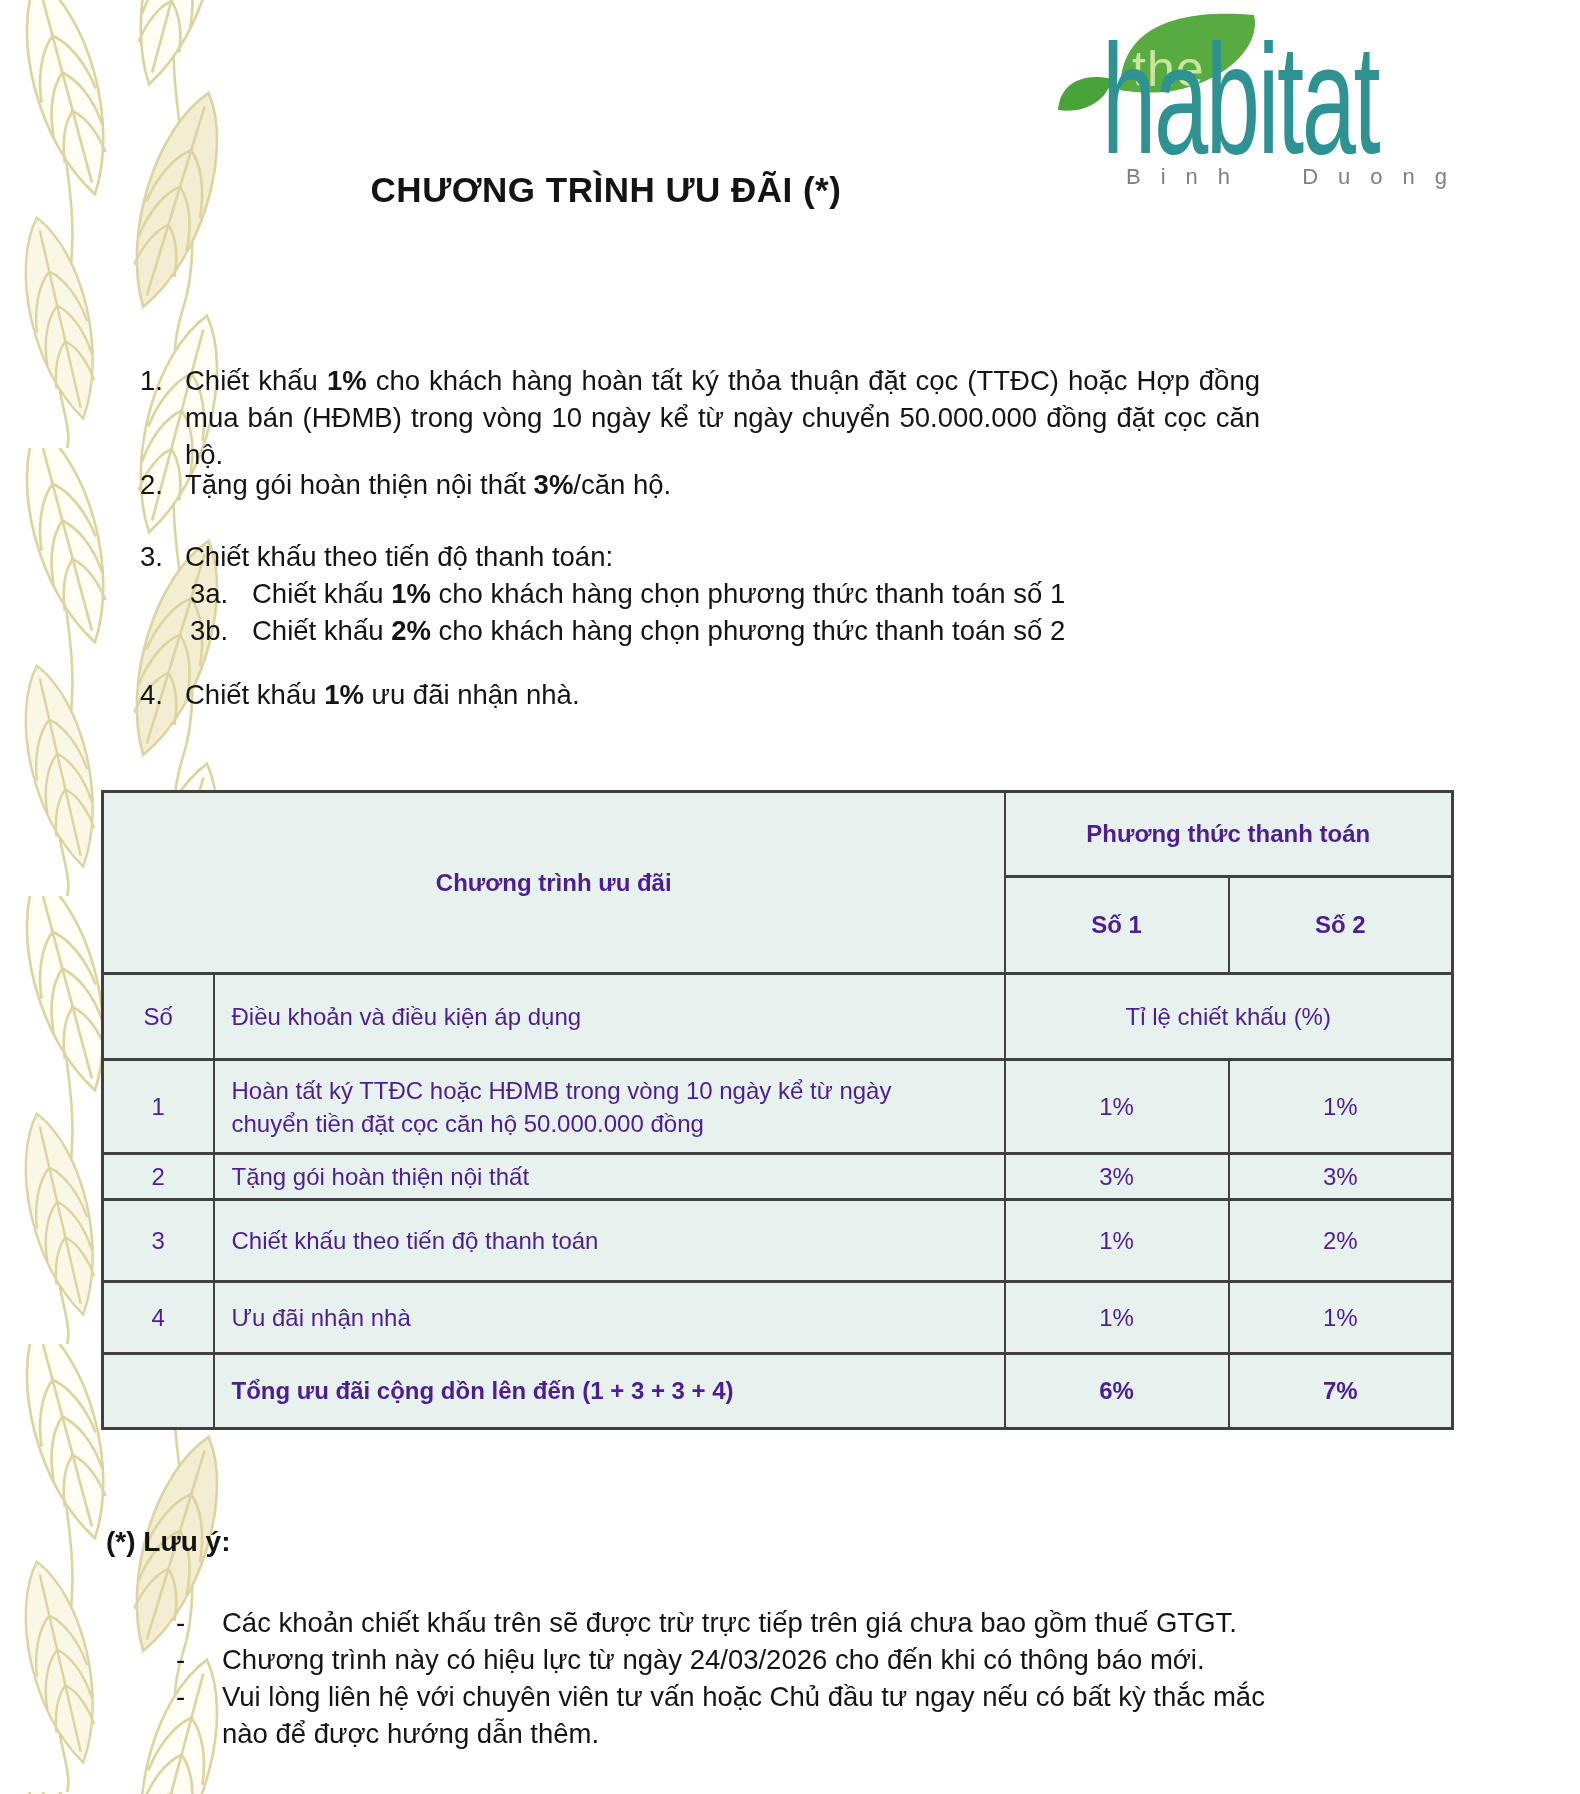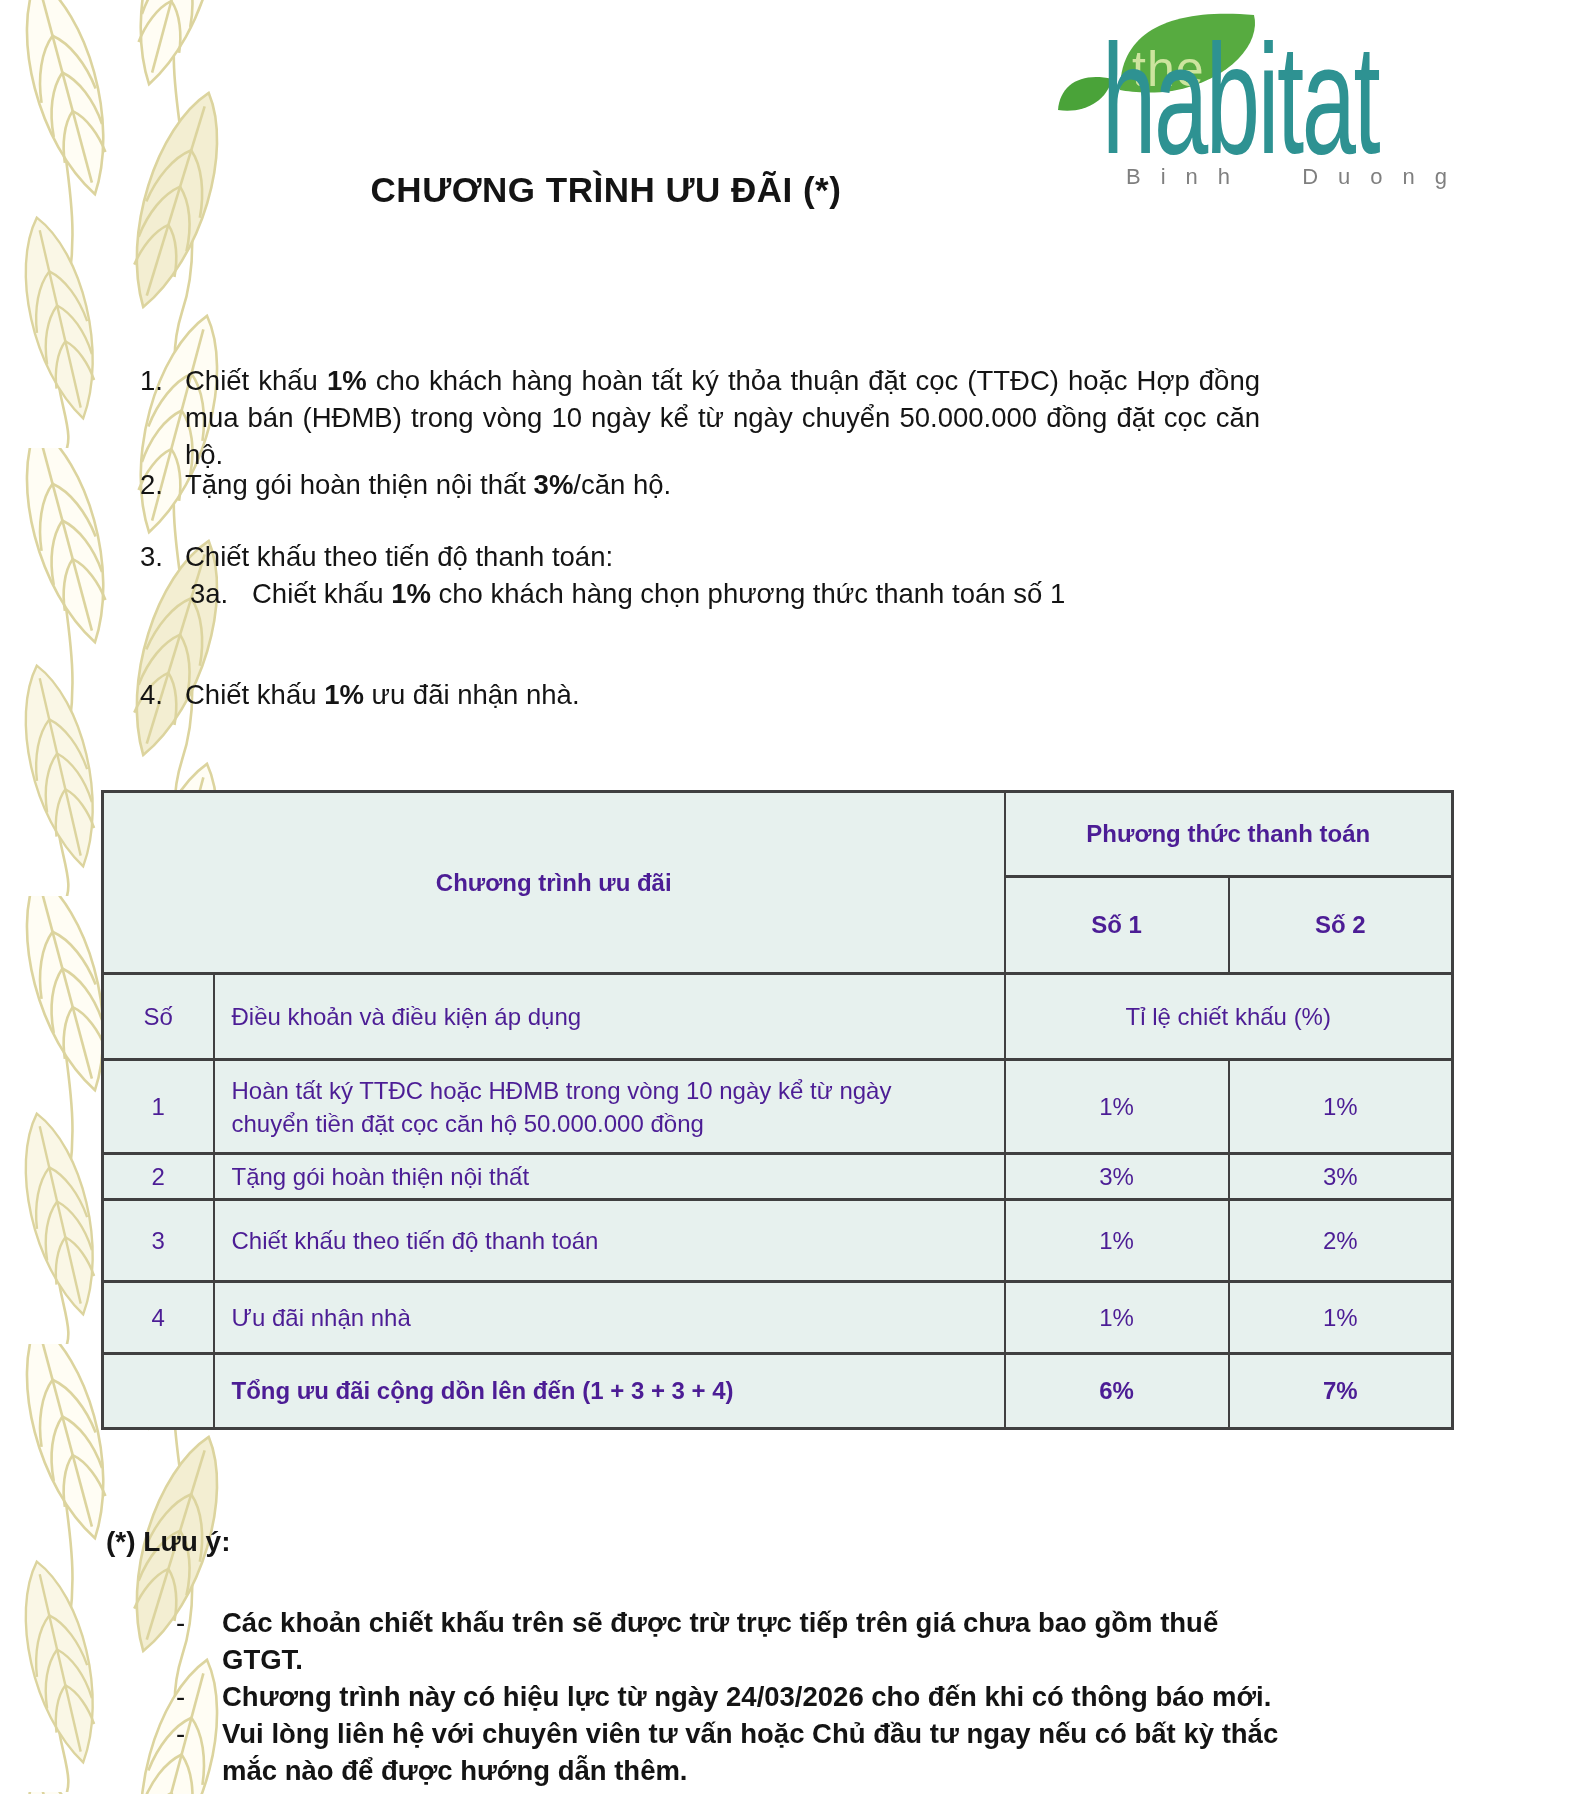--- a/index.html
+++ b/index.html
@@ -68,21 +68,21 @@
   .promo-table td.hdr { font-weight:bold; }
   .t-wrap { display:block; padding-right:108px; line-height:33px; }
   
   .luuy {
     position:absolute; left:106px; top:1526px;
     font-size:28px; font-weight:bold;
   }
   .notes { position:absolute; left:176px; top:1604px; font-size:27.5px; line-height:37px; }
   .note { display:flex; }
   .note .dash { flex:none; width:46px; }
-  .note .ntext { width:1068px;font-weight:bold; }
+  .note .ntext { width:1068px; }
 </style>
 </head>
 <body>
 
 <div class="page">
 
   <svg class="pattern-svg" width="235" height="1794" viewBox="0 0 235 1794" aria-hidden="true">
     <defs>
       <g id="leafShape">
         <path d="M0,-112 C40,-64 42,48 0,112 C-42,48 -40,-64 0,-112 Z"></path>
@@ -132,20 +132,24 @@
   <div class="item" id="item3">
     <span class="num">3.</span>
     <span class="txt">Chiết khấu theo tiến độ thanh toán:</span>
   </div>
 
   <div class="subitem" id="item3a">
     <span class="num">3a.</span>
     <span class="txt"><span>Chiết khấu </span><span class="b">1%</span><span> cho khách hàng chọn phương thức thanh toán số 1</span></span>
   </div>
 
+  <div class="subitem" id="item3b">
+    <span class="num">3b.</span>
+    <span class="txt"><span>Chiết khấu </span><span class="b">2%</span><span> cho khách hàng chọn phương thức thanh toán số 2</span></span>
+  </div>
 
   <div class="item" id="item4">
     <span class="num">4.</span>
     <span class="txt"><span>Chiết khấu </span><span class="b">1%</span><span> ưu đãi nhận nhà.</span></span>
   </div>
 
   <table class="promo-table">
     <colgroup>
       <col style="width:111px">
         <col style="width:791px">

